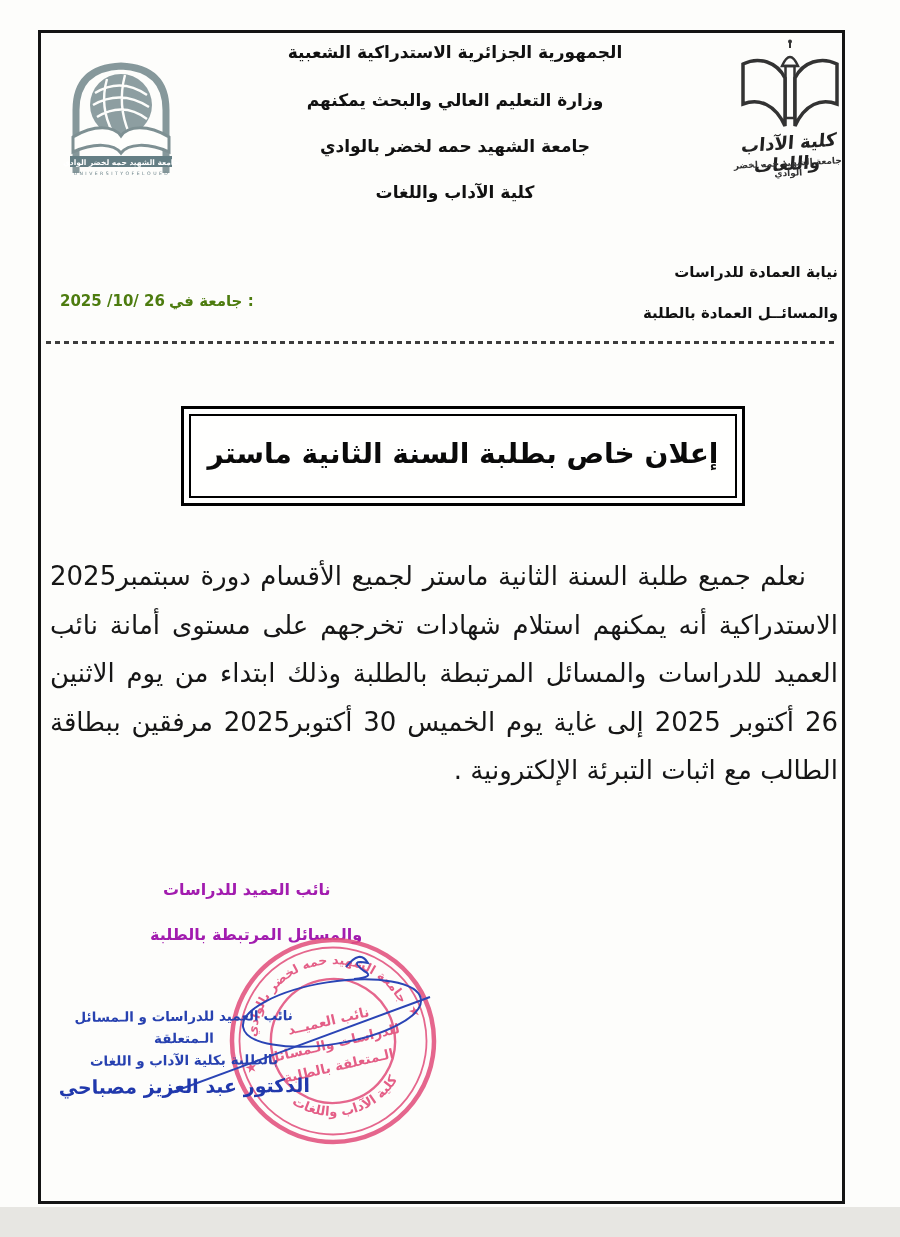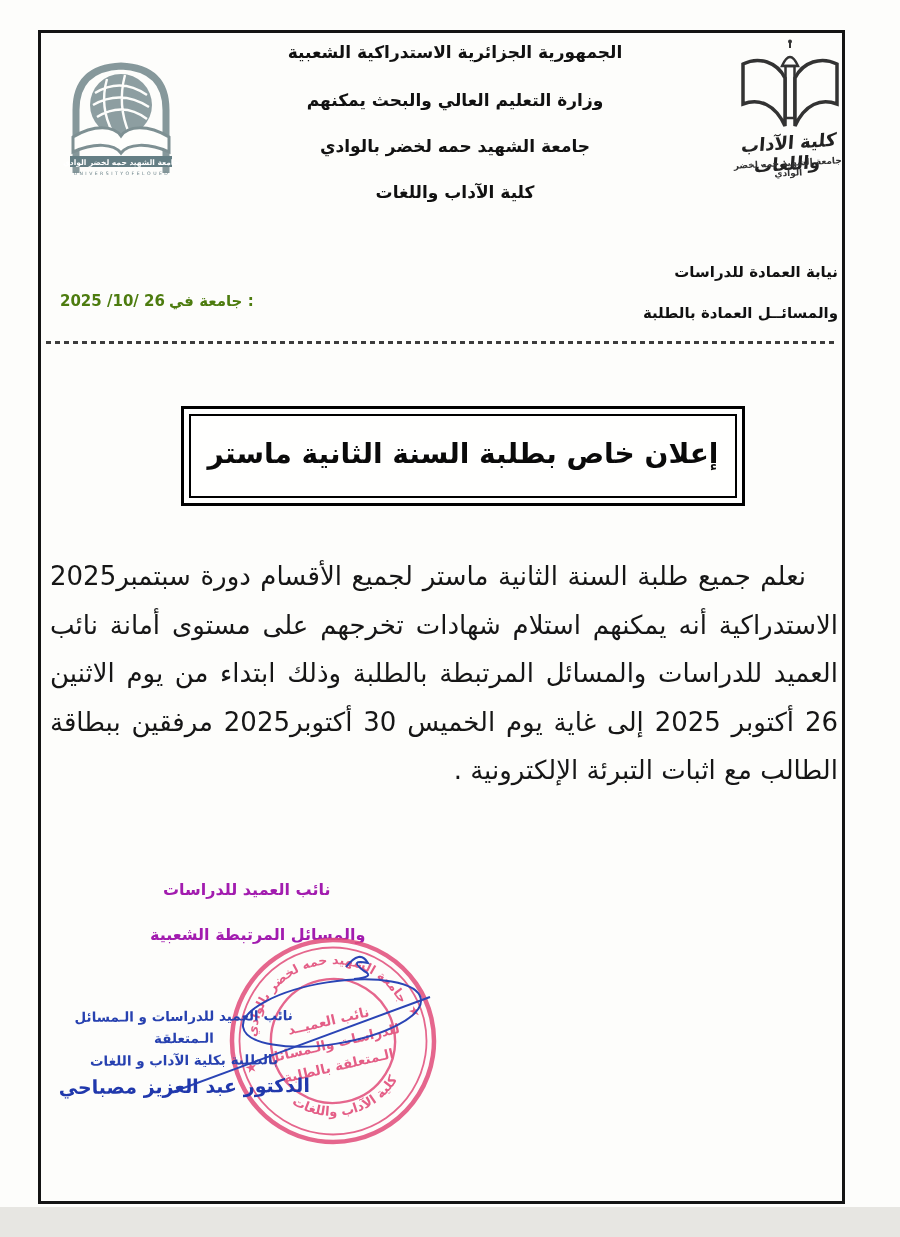--- a/index.html
+++ b/index.html
@@ -125,21 +125,21 @@
 
   <div class="abs title-box">
     <div class="title-inner">
       <div class="title-line">إعلان خاص بطلبة السنة  الثانية ماستر</div>
     </div>
   </div>
 
   <div class="abs body-par">نعلم جميع طلبة السنة الثانية ماستر لجميع الأقسام دورة سبتمبر2025 الاستدراكية  أنه يمكنهم استلام شهادات تخرجهم على مستوى أمانة نائب العميد للدراسات والمسائل المرتبطة بالطلبة  وذلك ابتداء من يوم الاثنين 26 أكتوبر 2025 إلى غاية يوم الخميس 30 أكتوبر2025  مرفقين ببطاقة الطالب مع اثبات التبرئة الإلكترونية  .</div>
 
   <div class="abs sig-line" style="left:163px;top:880px;width:240px;">نائب العميد للدراسات</div>
-  <div class="abs sig-line" style="left:150px;top:925px;width:270px;">والمسائل المرتبطة الشعبية</div>
+  <div class="abs sig-line" style="left:150px;top:925px;width:270px;">والمسائل المرتبطة بالطلبة</div>
 
   <svg class="abs round-stamp" viewBox="0 0 212 212">
     <defs>
       <path id="arcTop" d="M 29,106 A 77,77 0 0 1 183,106"></path>
       <path id="arcBottom" d="M 31,106 A 75,75 0 0 0 181,106"></path>
     </defs>
     <g stroke="#e2517d" fill="none" opacity="0.95">
       <circle cx="106" cy="106" r="101" stroke-width="4.5"></circle>
       <circle cx="106" cy="106" r="93.5" stroke-width="1.8"></circle>
       <circle cx="106" cy="106" r="62" stroke-width="2.4"></circle>

